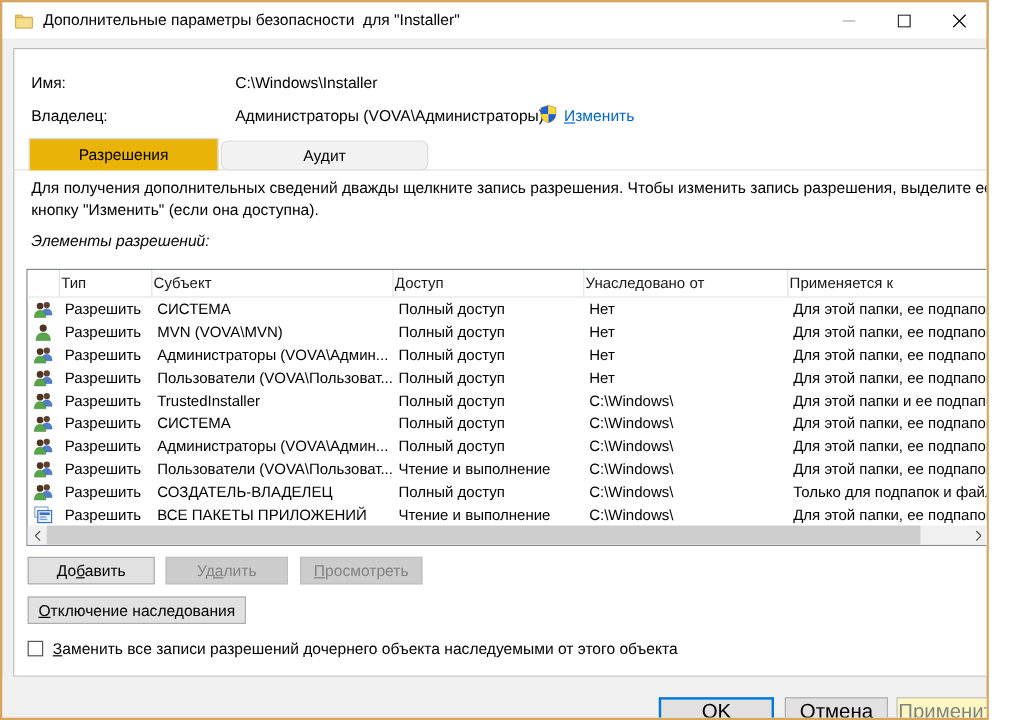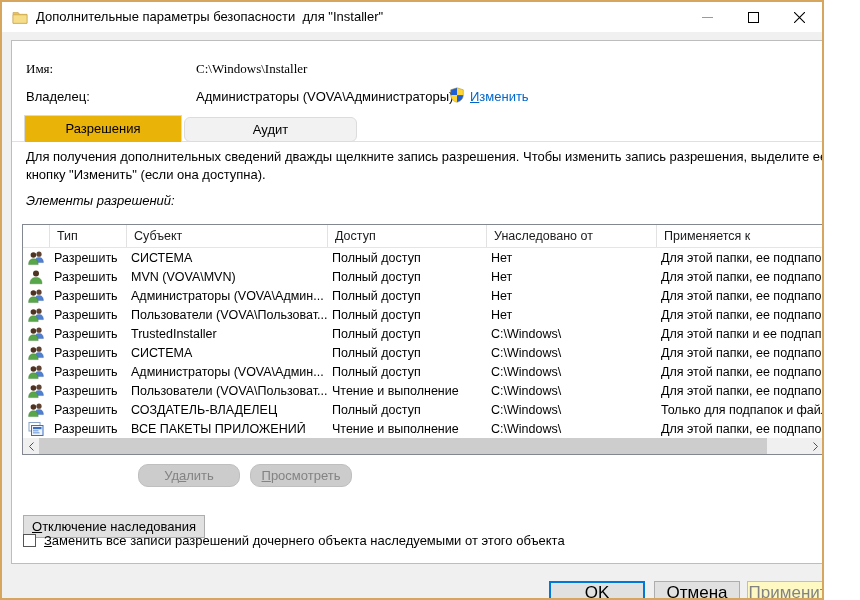--- a/index.html
+++ b/index.html
@@ -15,21 +15,21 @@
   .controls { position:absolute; right:0; top:0; height:30px; display:flex; }
   .ctl { width:46px; height:30px; border:none; background:transparent; display:flex;
          align-items:center; justify-content:center; cursor:default; }
   .ctl svg { display:block; }
 
   
   .panel { position:absolute; left:9px; top:38px; width:839px; height:524px;
            background:#fff; border:1px solid #bdbdbd; }
   .lbl { position:absolute; left:14px; }
   .val { position:absolute; left:184px; }
-  .row-name { top:20px;font-family:Liberation Serif, serif; } .row-owner { top:48px; }
+  .row-name { top:20px; } .row-owner { top:48px; }
   .shield { position:absolute; left:437px; top:46px; width:16px; height:16px; }
   .link { position:absolute; left:458px; top:48px; color:#0066cc; cursor:pointer; text-decoration:none; }
 
   
   .tabs { position:absolute; left:0; top:74px; width:100%; height:27px;
           border-bottom:1px solid #e0e0e0; }
   .tab { position:absolute; top:2px; height:25px; background:#f2f2f2; border:1px solid #dcdcdc;
          text-align:center; line-height:23px; font-size:13px; }
   .tab.active { top:0; height:27px; background:#eab308; border-color:#d9d9d9; border-bottom:none; line-height:26px; }
   .tab:nth-child(1){ left:12px; width:158px; }
@@ -39,21 +39,21 @@
   .desc { position:absolute; left:14px; top:107px; width:816px; }
   .desc div { white-space:nowrap; overflow:hidden; line-height:18px; }
   .entries-label { position:absolute; left:14px; top:152px;font-style:italic; }
 
   
   .table { position:absolute; left:10px; top:183px; width:818px; height:231px;
            border:1px solid #828790; background:#fff; overflow:hidden; }
   .thead { position:absolute; left:0; top:0; width:800px; height:23px; background:#fff;
            border-bottom:1px solid #e5e5e5; display:grid;
            grid-template-columns:26px 77px 201px 159px 170px 167px; }
-  .th { line-height:22px; padding-left:7px; font-size:12.5px; color:#1a1a1a;
+  .th { line-height:22px; padding-left:1px; font-size:12.5px; color:#1a1a1a;
         border-left:1px solid #e2e2e2; overflow:hidden; white-space:nowrap; }
   .th:first-child { border-left:none; }
   .tbody { position:absolute; left:0; top:23px; width:800px; }
   .trow { display:grid; grid-template-columns:26px 77px 201px 159px 170px 167px;
           height:19px; align-items:center; }
   .tc { font-size:12.5px; white-space:nowrap; overflow:hidden; padding-left:5px; }
   .c-icon { padding-left:0; display:flex; justify-content:center; }
   .c-icon svg { width:16px; height:16px; }
 
   
@@ -63,25 +63,25 @@
           align-items:center; justify-content:center; }
   .up { top:0; } .down { bottom:0; }
   .hscroll { position:absolute; left:0; top:213px; width:800px; height:16px; background:#f0f0f0; }
   .hthumb { position:absolute; left:16px; top:0; width:728px; height:16px; background:#cdcdcd; }
   .left { left:0; } .right { right:0; }
   .corner { position:absolute; right:0; bottom:0; width:16px; height:16px; background:#f0f0f0; }
 
   
   .btn { position:absolute; height:23px; background:#e1e1e1; border:1px solid #adadad;
          font-family:"Liberation Sans",sans-serif; font-size:13px; color:#000; cursor:default; }
-  .btn:disabled { background:#cccccc; border-color:#bfbfbf; color:#838383;border-radius:10px; }
+  .btn:disabled { background:#cccccc; border-color:#bfbfbf; color:#838383; }
   .b-add { left:11px; top:423px; width:106px; }
   .b-del { left:126px; top:423px; width:102px; }
   .b-view { left:238px; top:423px; width:102px; }
-  .b-inherit { left:11px; top:456px; width:182px;margin-top:18px; }
+  .b-inherit { left:11px; top:456px; width:182px; }
 
   .cbrow { position:absolute; left:11px; top:492px; height:16px; }
   .cb { position:absolute; left:0; top:1px; width:13px; height:13px; background:#fff;
         border:1px solid #555; }
   .cblabel { position:absolute; left:21px; top:0; white-space:nowrap; }
 
   
   .footer { position:absolute; left:0; right:0; top:562px; bottom:0; background:#f0f0f0; }
   .fbtn { position:absolute; top:17px; height:24px; background:#e1e1e1; border:1px solid #adadad;
           font-family:"Liberation Sans",sans-serif; font-size:17px; cursor:default; }
@@ -342,20 +342,21 @@
         <div class="hthumb"></div>
         <span class="sbtn right">
           <svg width="5" height="9" viewBox="0 0 5 9">
               <path d="M0.5,0.5 L4.5,4.5 L0.5,8.5" fill="none" stroke="#505050"></path>
             </svg>
         </span>
       </div>
       <div class="corner"></div>
     </div>
 
+    <button class="btn b-add">До<u>б</u>авить</button>
     <button class="btn b-del" disabled="">Уд<u>а</u>лить</button>
     <button class="btn b-view" disabled=""><u>П</u>росмотреть</button>
     <button class="btn b-inherit"><u>О</u>тключение наследования</button>
 
     <div class="cbrow">
       <span class="cb"></span>
       <span class="cblabel"><u>З</u>аменить все записи разрешений дочернего объекта наследуемыми от этого объекта</span>
     </div>
   </div>
 

